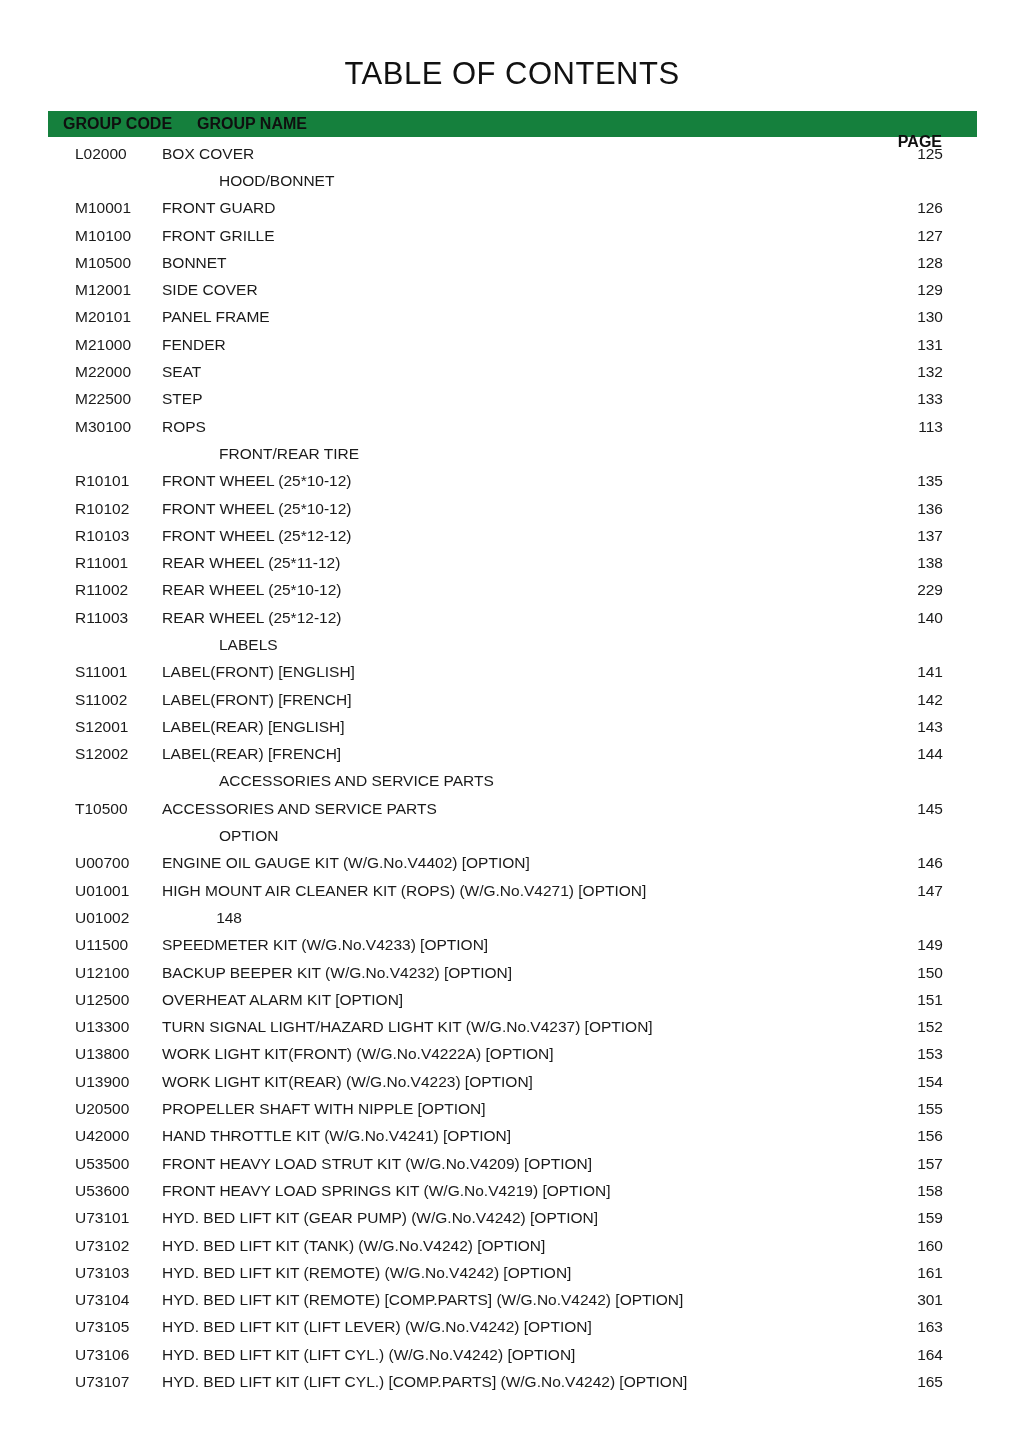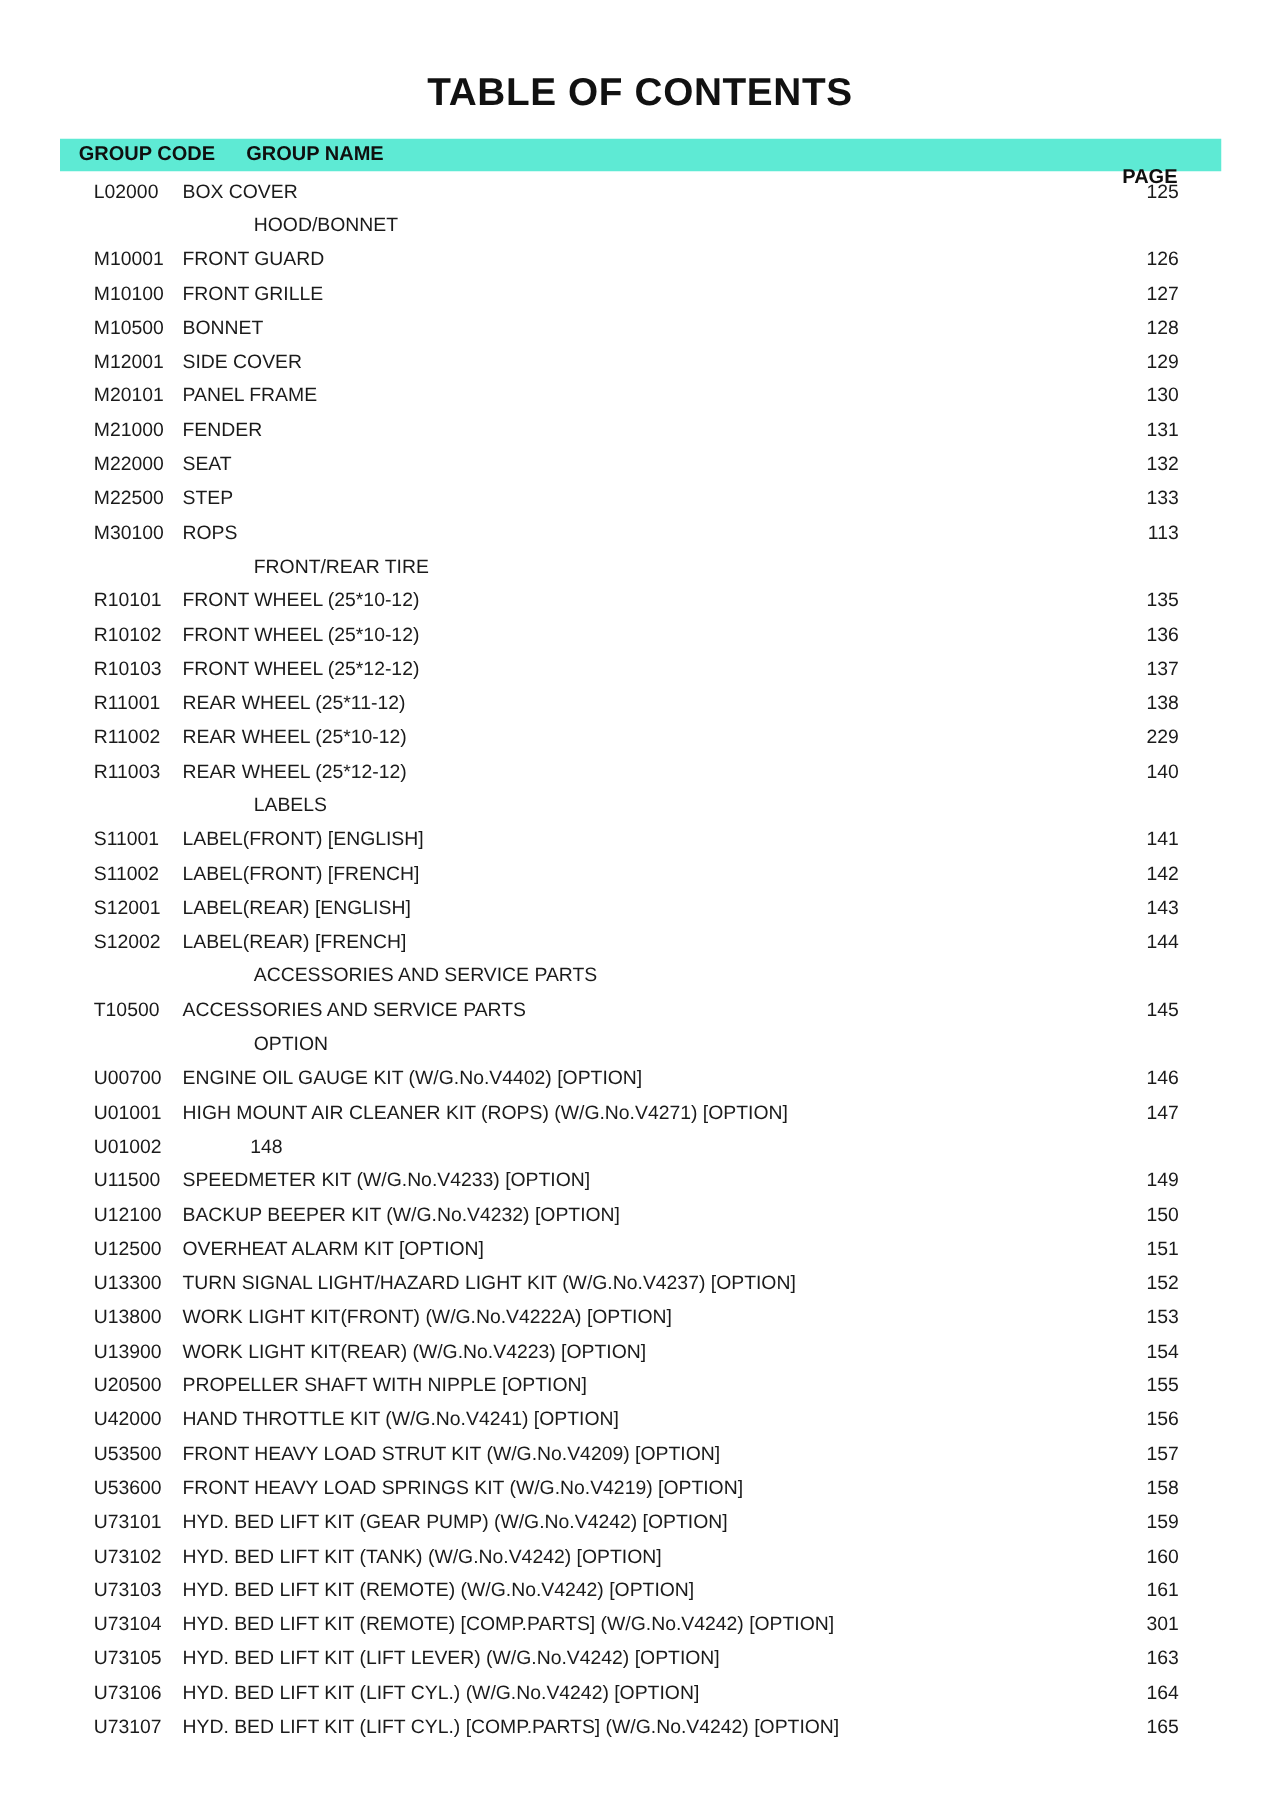--- a/index.html
+++ b/index.html
@@ -12,21 +12,21 @@
     color: #1a1a1a;
     overflow: hidden;
   }
   .title {
     position: absolute;
     top: 56px;
     left: 0;
     width: 100%;
     text-align: center;
     font-size: 31px;
-    font-weight: bold;
+    font-weight: normal;
     letter-spacing: 0.5px;
     color: #111111;
   }
   .toc {
     position: absolute;
     left: 48px;
     top: 111px;
     width: 929px;
   }
   .head {
@@ -40,33 +40,34 @@
   .h-code { margin-left: 15px; width: 134px; white-space: nowrap; }
   .h-name { flex: 1; white-space: nowrap; }
   .h-page { padding-right: 35px; white-space: nowrap; margin-top: 36px; }
   .rows { margin-top: 3px; }
   .row {
     display: flex;
     align-items: center;
     height: 27.3px;
     font-size: 15.5px;
     white-space: nowrap;
+    gap: 16px;
   }
   .c-code { margin-left: 27px; width: 71px; }
   .c-name { flex: 1; }
   .c-page { width: 80px; text-align: right; padding-right: 34px; }
   .row.section .c-name { padding-left: 57px; }
 </style>
 </head>
 <body>
 
 <div class="page" style="background: rgb(255, 255, 255); color: rgb(26, 26, 26);">
   <div class="title">TABLE OF CONTENTS</div>
   <div class="toc">
-    <div class="head" id="header-bar" style="background: #5eead4;">
+    <div class="head" id="header-bar" style="background: #15803d;">
       <span class="h-code">GROUP CODE</span>
       <span class="h-name">GROUP NAME</span>
       <span class="h-page">PAGE</span>
     </div>
     <div class="rows" id="rows">
         <div class="row">
           <span class="c-code">L02000</span>
           <span class="c-name">BOX COVER</span>
           <span class="c-page">125</span>
         </div>

